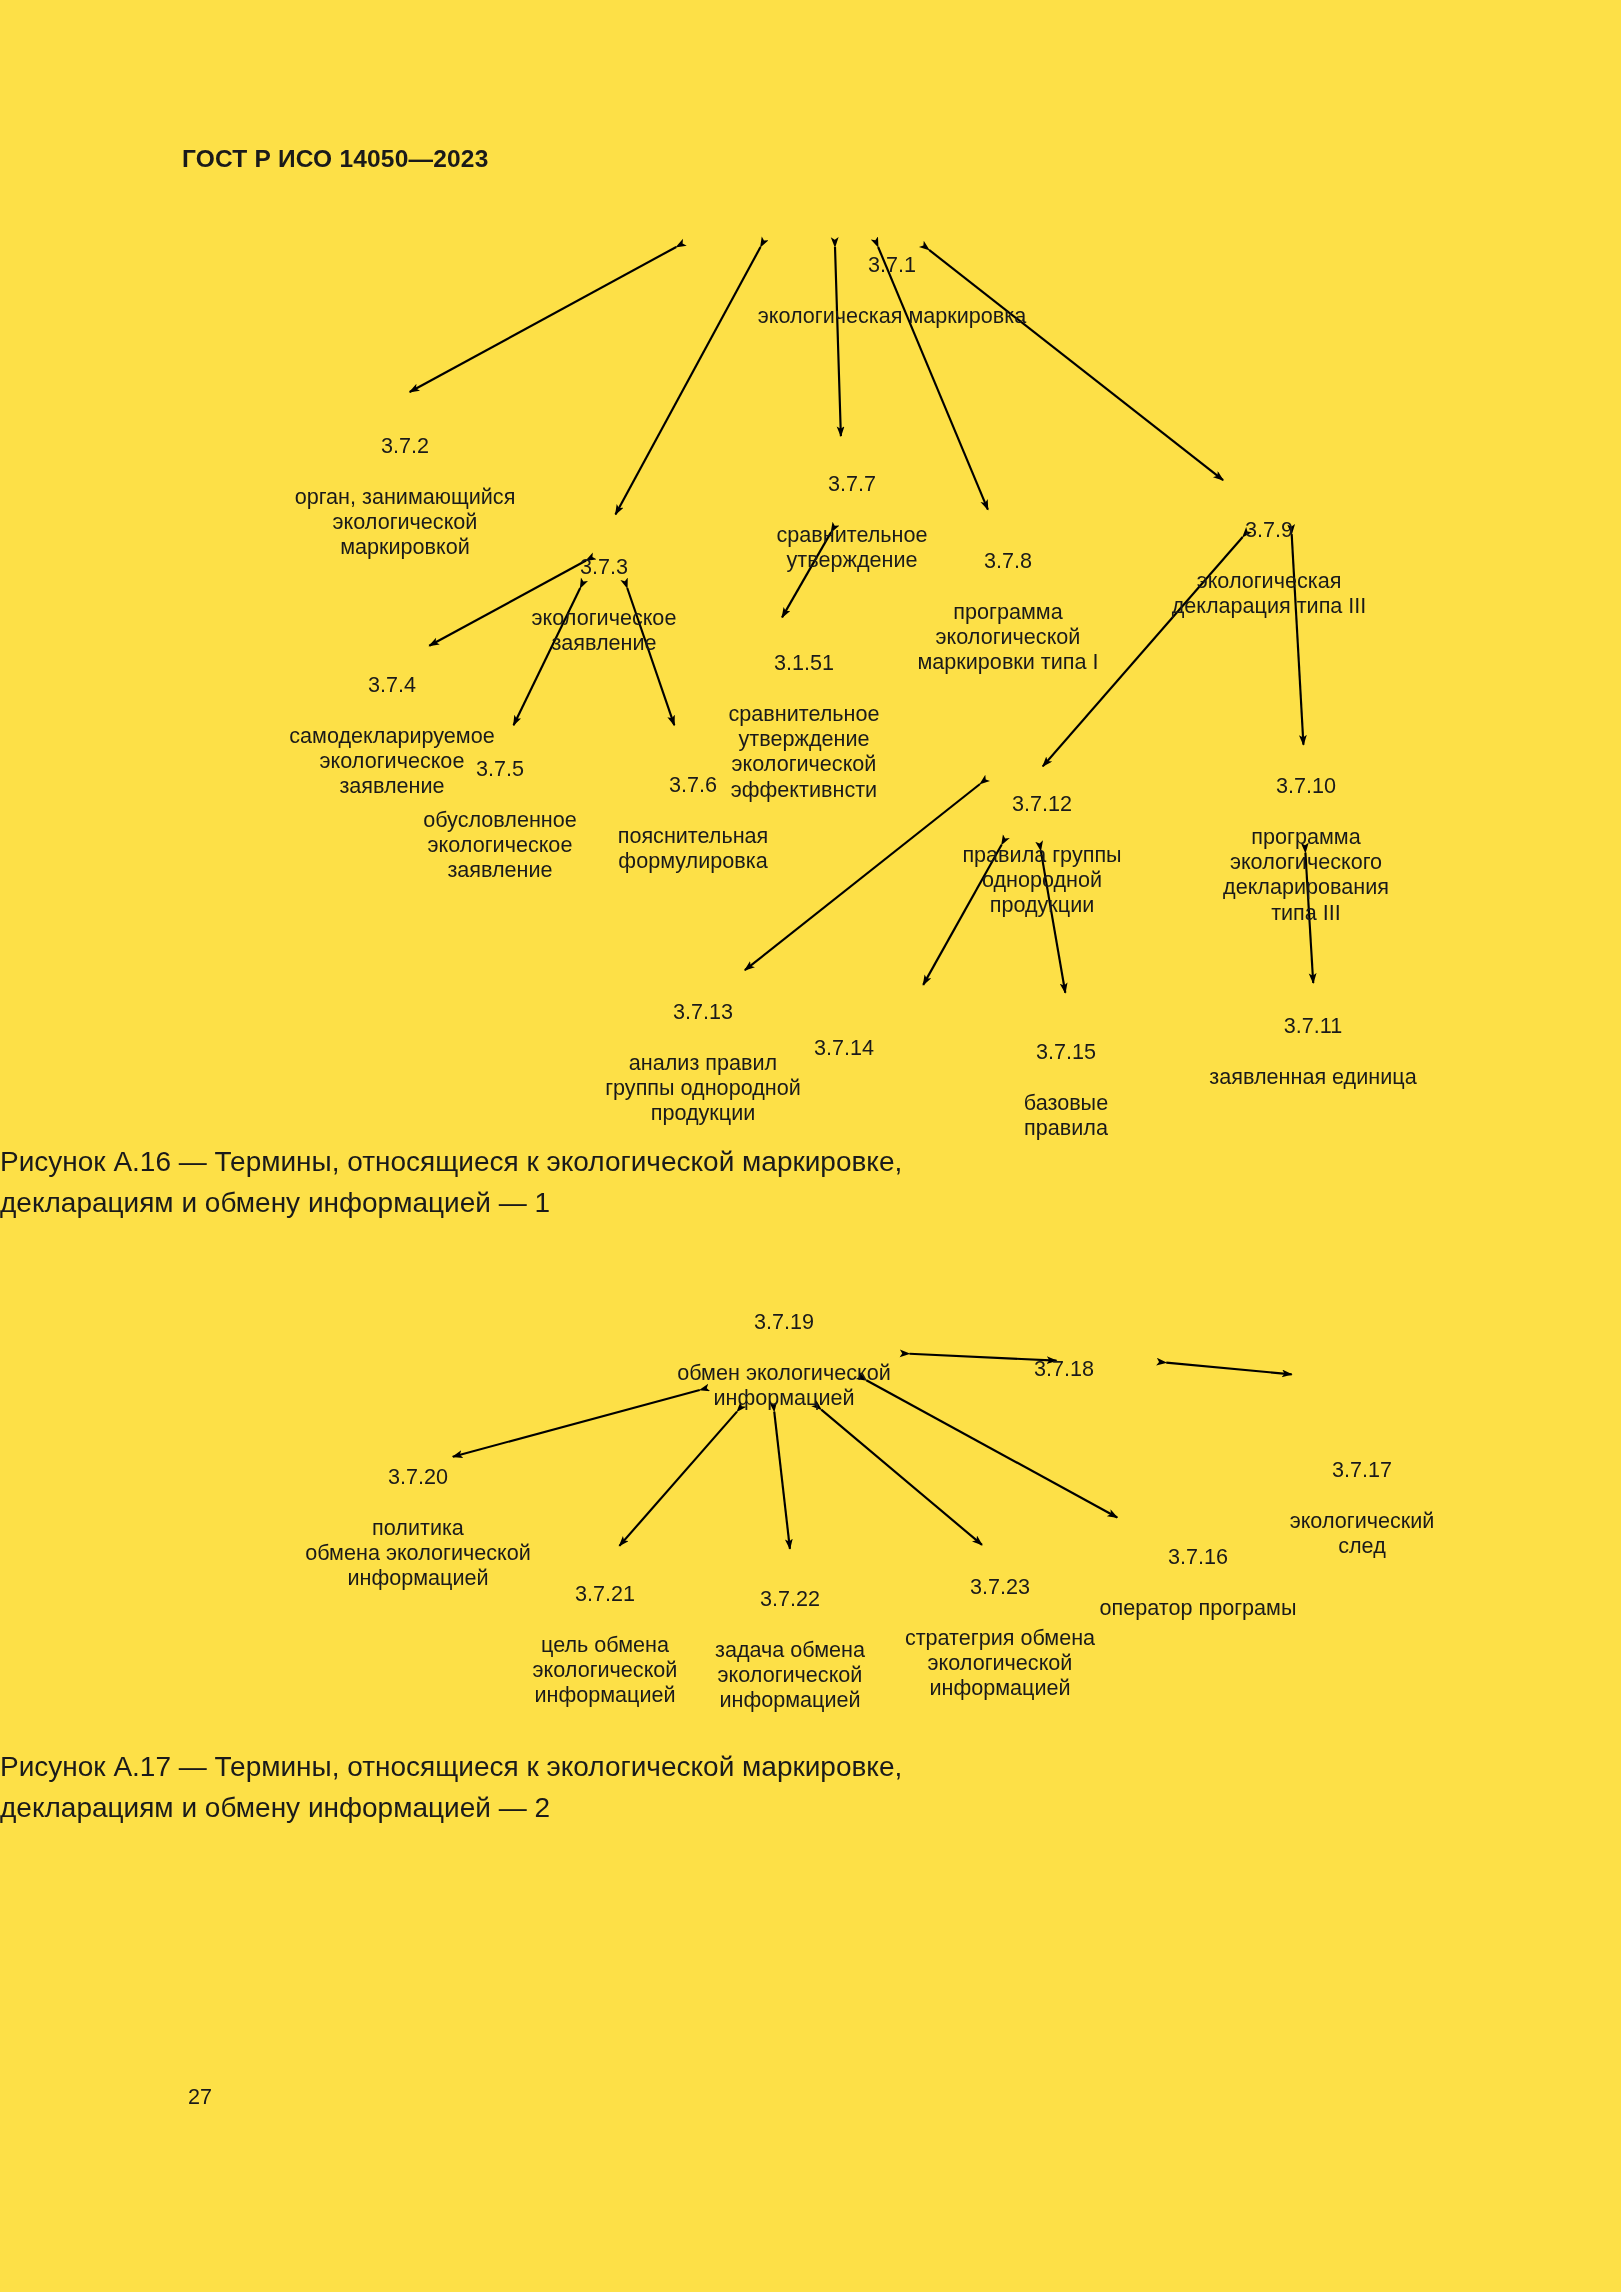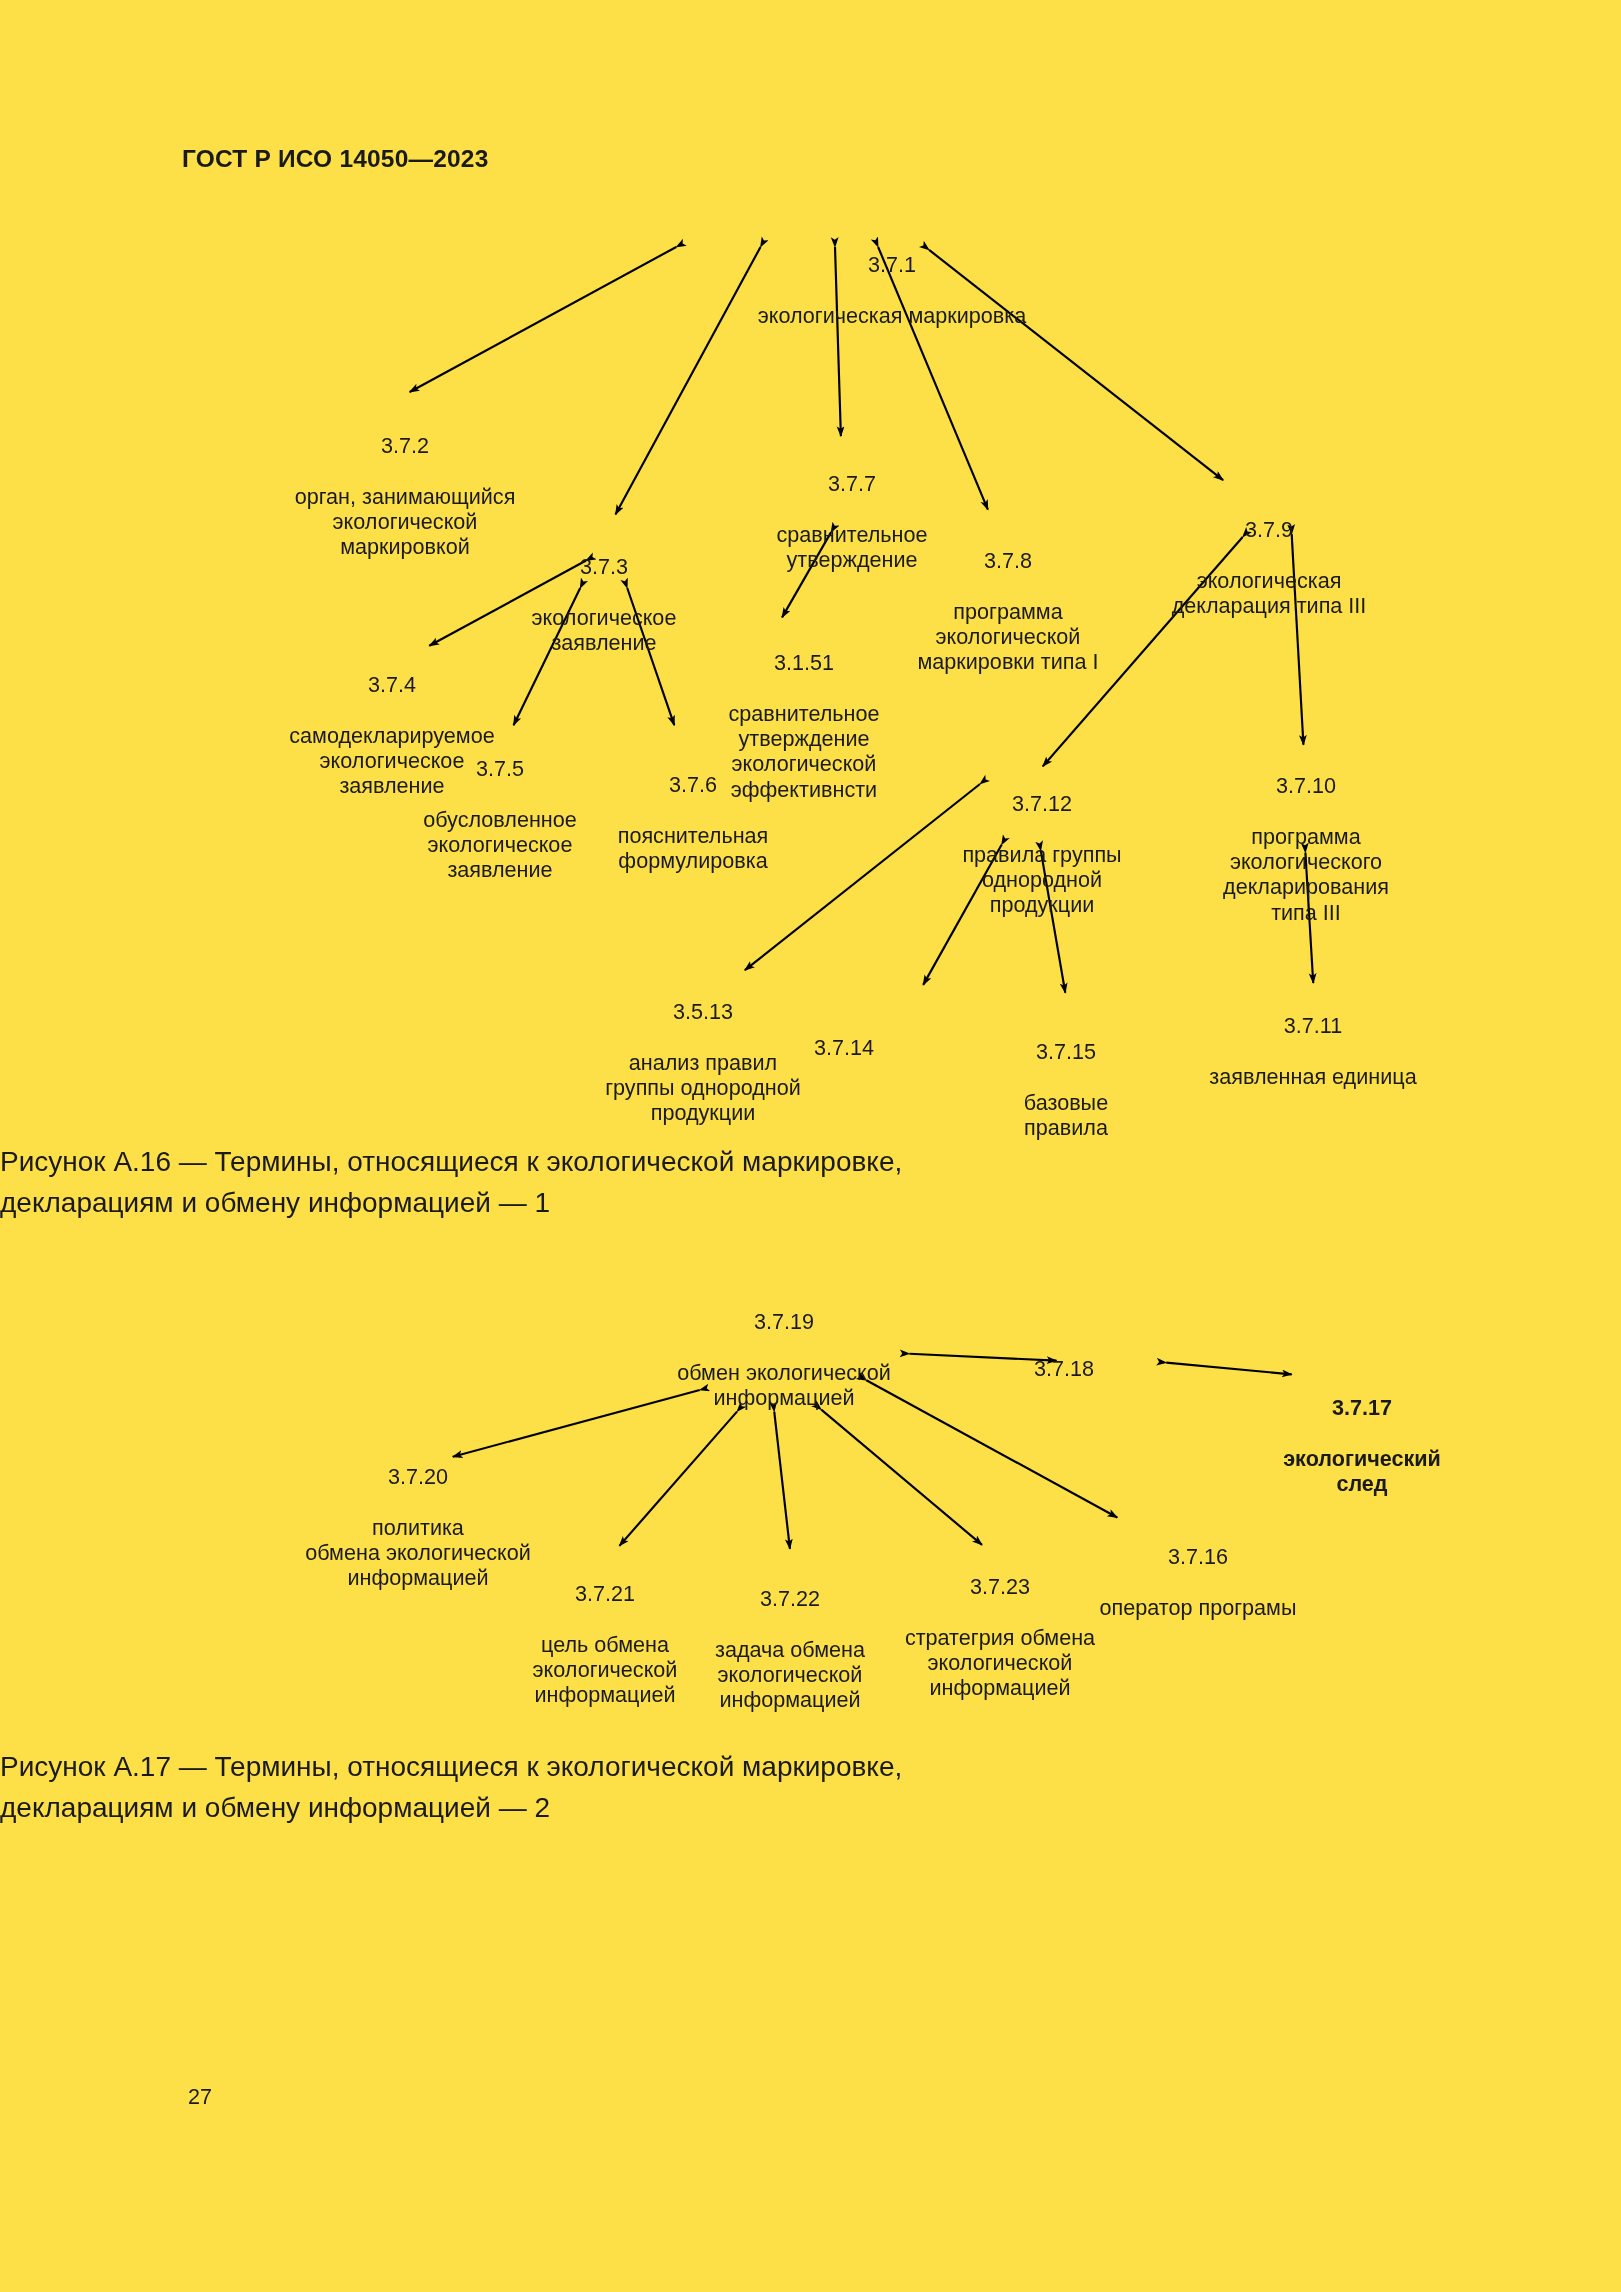--- a/index.html
+++ b/index.html
@@ -199,21 +199,21 @@
     </div>
 
     <div class="node" style="left:1042px; top:766px; width:255px;">
       <span class="num">3.7.12</span>
       <span class="lbl">правила группы
 однородной
 продукции</span>
     </div>
 
     <div class="node" style="left:703px; top:974px; width:284px;">
-      <span class="num">3.5.13</span>
+      <span class="num">3.7.13</span>
       <span class="lbl">анализ правил
 группы однородной
 продукции</span>
     </div>
 
     <div class="node" style="left:844px; top:1010px; width:314px;">
       <span class="num">3.7.14</span>
     </div>
 
     <div class="node" style="left:1066px; top:1014px; width:186px;">
@@ -250,21 +250,21 @@
     <div class="node" style="left:784px; top:1284px; width:314px;">
       <span class="num">3.7.19</span>
       <span class="lbl">обмен экологической
 информацией</span>
     </div>
 
     <div class="node" style="left:1064px; top:1331px; width:245px;">
       <span class="num">3.7.18</span>
     </div>
 
-    <div class="node" style="left:1362px; top:1370px; width:216px;font-weight:bold;">
+    <div class="node" style="left:1362px; top:1432px; width:216px;">
       <span class="num">3.7.17</span>
       <span class="lbl">экологический
 след</span>
     </div>
 
     <div class="node" style="left:418px; top:1439px; width:323px;">
       <span class="num">3.7.20</span>
       <span class="lbl">политика
 обмена экологической
 информацией</span>

